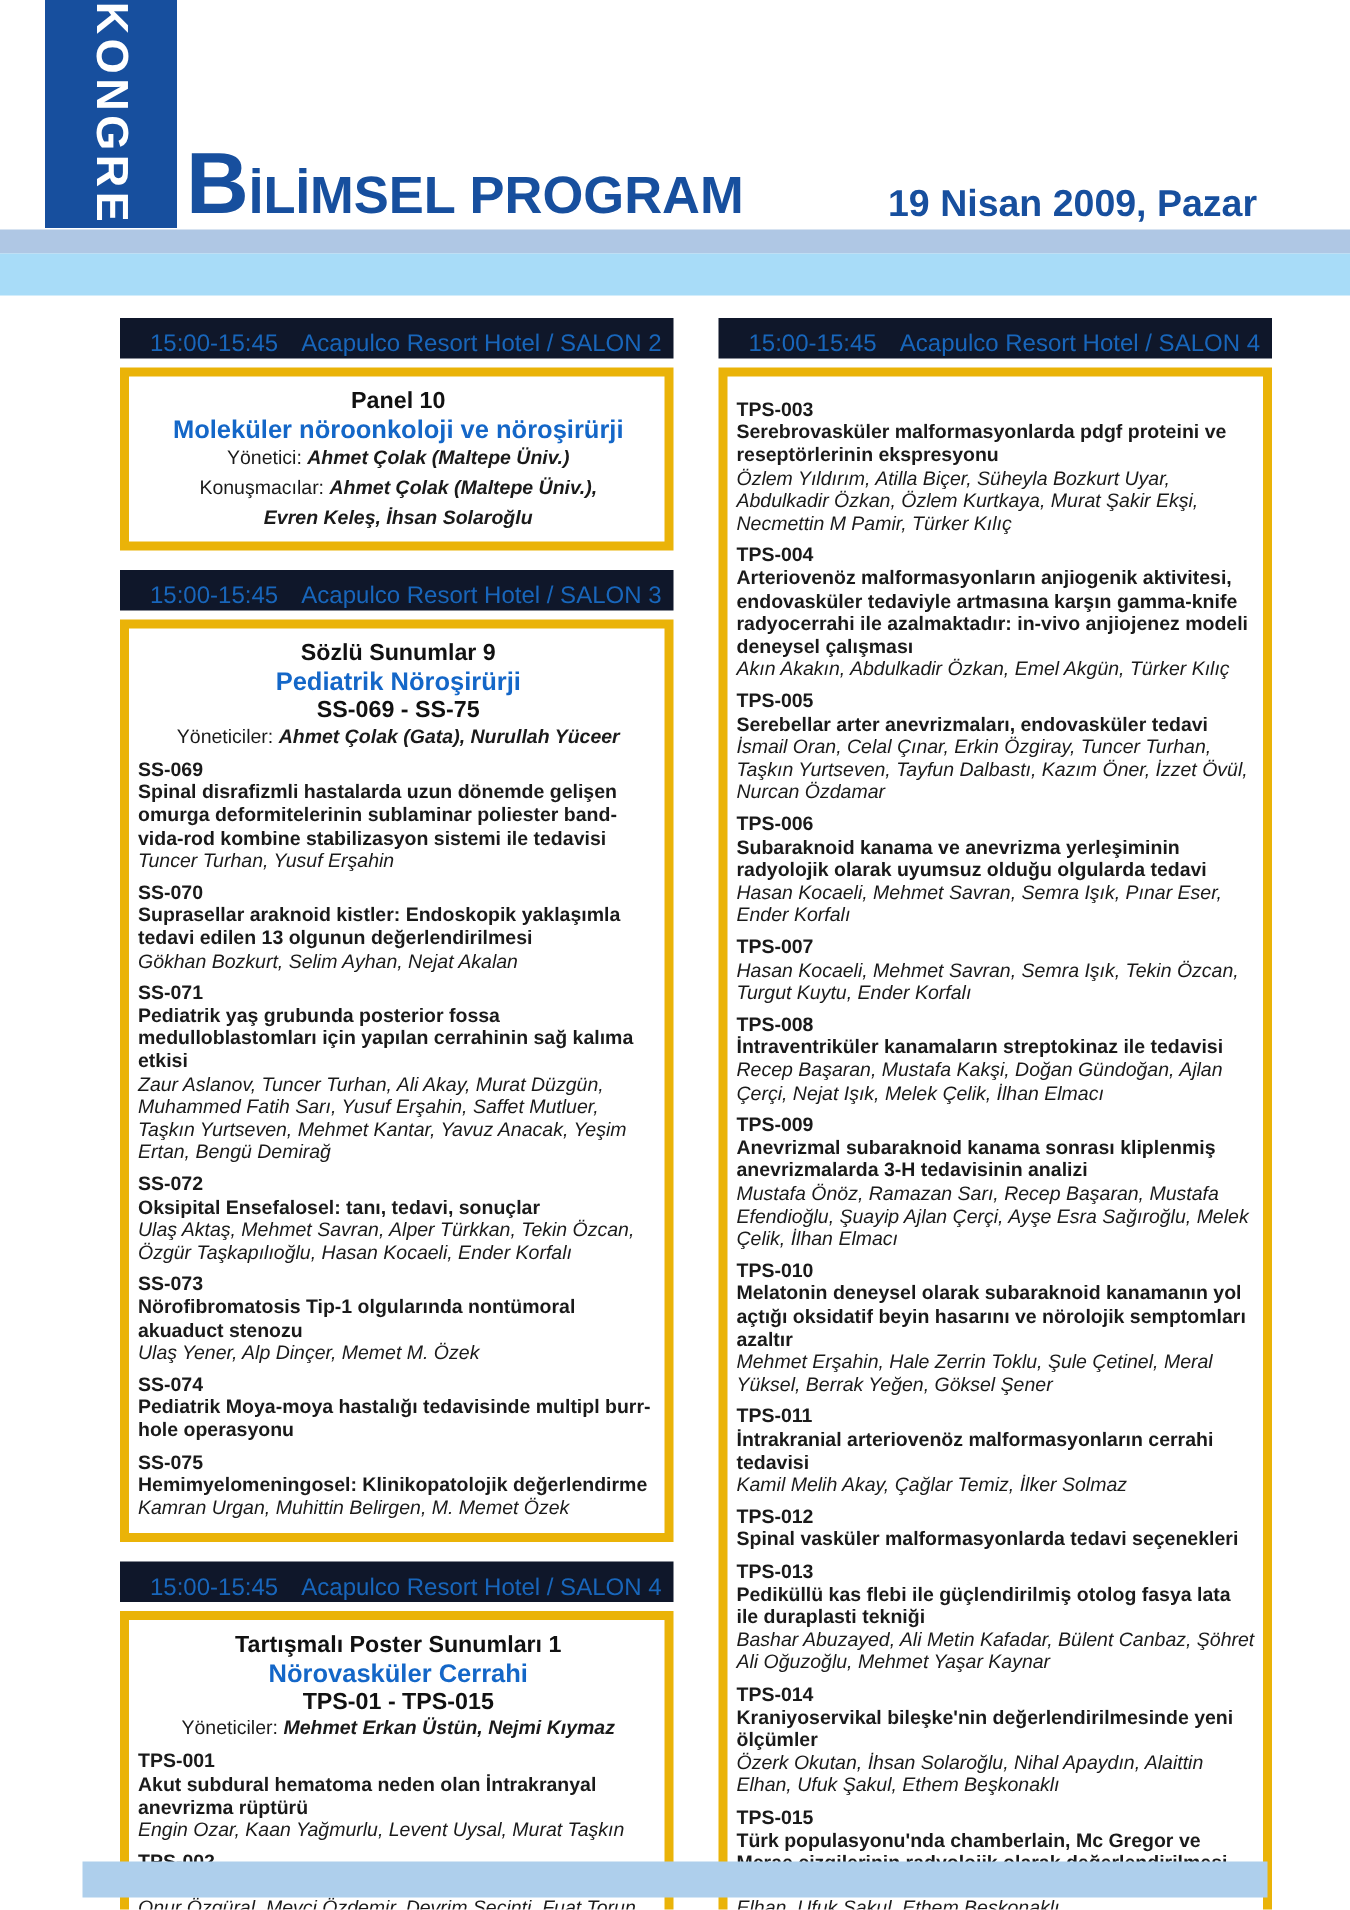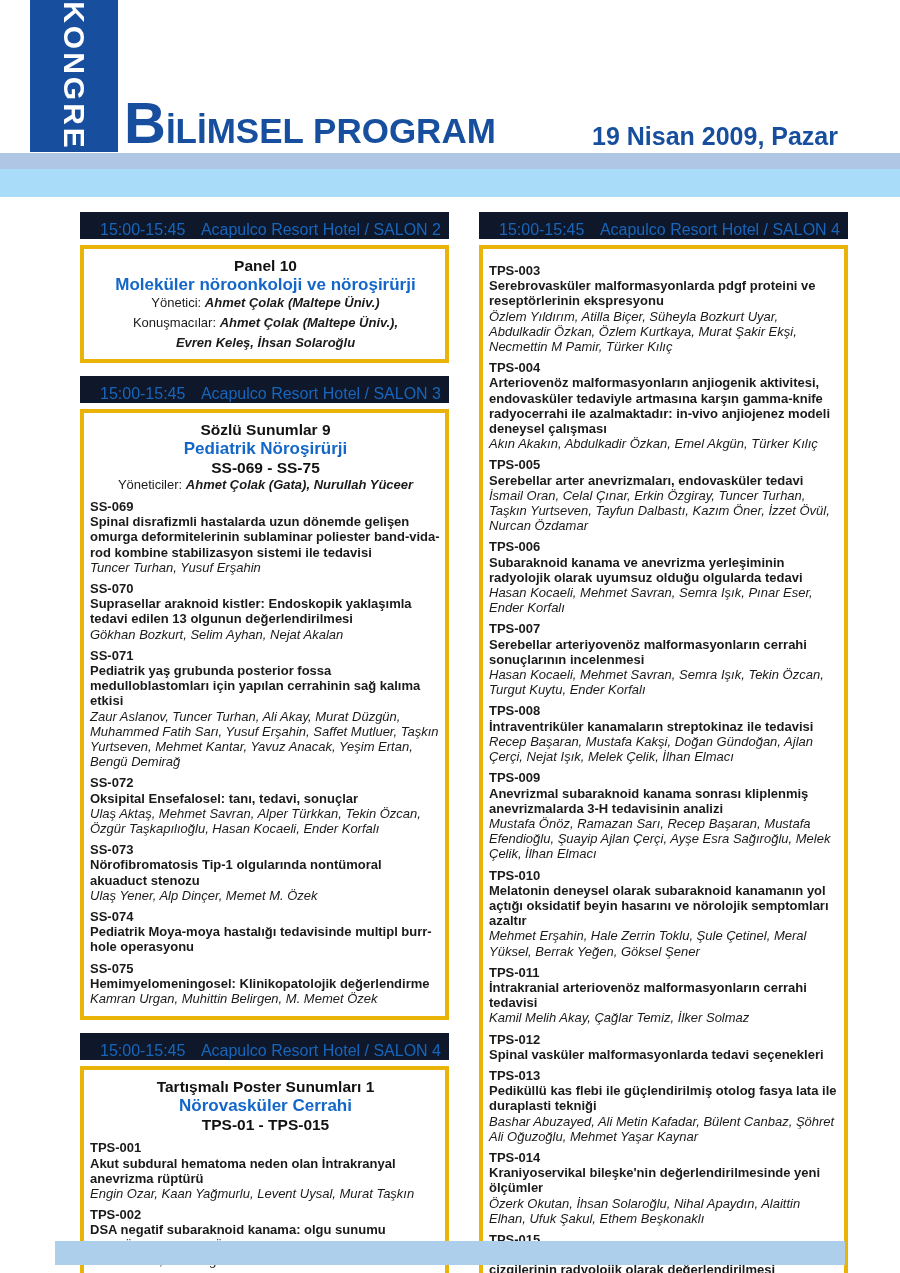--- a/index.html
+++ b/index.html
@@ -22,21 +22,21 @@
   .col{width:369px;}
   #col-left{margin-left:80px;}
   #col-right{margin-left:30px;}
 
   
   .salon-bar{background:#0f172a;color:#1866bb;height:27px;display:flex;align-items:flex-end;justify-content:space-between;padding:0 8px 0 20px;font-size:16px;margin-bottom:6px;box-sizing:border-box;}
   .salon-bar .time{white-space:nowrap;}
   .salon-bar .venue{white-space:nowrap;}
 
   
-  .session-box{border:4px solid #eab308;background:#fff;padding:8px 4px 8px 6px;margin-bottom:13px;box-sizing:border-box;}
+  .session-box{border:6px solid #eab308;background:#fff;padding:8px 4px 8px 6px;margin-bottom:13px;box-sizing:border-box;}
   .h{text-align:center;}
   .h-black{font-weight:bold;font-size:15.5px;line-height:18px;color:#111;}
   .h-blue{font-weight:bold;font-size:17px;line-height:20px;color:#1467c8;}
   .h-code{font-weight:bold;font-size:15.5px;line-height:18px;color:#111;}
   .role-line{text-align:center;font-size:13px;line-height:16px;margin-bottom:4px;}
   .role-label{font-style:normal;}
   .role-names{font-weight:bold;font-style:italic;}
   .session-box .role-line:last-child{margin-bottom:0;}
 
   
@@ -134,20 +134,21 @@
           </div>
         </div>
         <div class="salon-bar">
           <span class="time">15:00-15:45</span>
           <span class="venue">Acapulco Resort Hotel / SALON 4</span>
         </div>
         <div class="session-box">
           <div class="h h-black">Tartışmalı Poster Sunumları 1</div>
           <div class="h h-blue">Nörovasküler Cerrahi</div>
           <div class="h h-code">TPS-01 - TPS-015</div>
+          <div class="role-line"><span class="role-label">Yöneticiler: </span><span class="role-names">Mehmet Erkan Üstün, Nejmi Kıymaz</span></div>
           <div class="item">
             <span class="code">TPS-001</span>
             <div class="item-body">
               <div class="item-title">Akut subdural hematoma neden olan İntrakranyal anevrizma rüptürü</div>
               <div class="item-authors">Engin Ozar, Kaan Yağmurlu, Levent Uysal, Murat Taşkın</div>
             </div>
           </div>
           <div class="item">
             <span class="code">TPS-002</span>
             <div class="item-body">
@@ -187,21 +188,20 @@
           <div class="item">
             <span class="code">TPS-006</span>
             <div class="item-body">
               <div class="item-title">Subaraknoid kanama ve anevrizma yerleşiminin radyolojik olarak uyumsuz olduğu olgularda tedavi</div>
               <div class="item-authors">Hasan Kocaeli, Mehmet Savran, Semra Işık, Pınar Eser, Ender Korfalı</div>
             </div>
           </div>
           <div class="item">
             <span class="code">TPS-007</span>
             <div class="item-body">
-              <div class="item-title">Serebellar arteriyovenöz malformasyonların cerrahi sonuçlarının incelenmesi</div>
               <div class="item-authors">Hasan Kocaeli, Mehmet Savran, Semra Işık, Tekin Özcan, Turgut Kuytu, Ender Korfalı</div>
             </div>
           </div>
           <div class="item">
             <span class="code">TPS-008</span>
             <div class="item-body">
               <div class="item-title">İntraventriküler kanamaların streptokinaz ile tedavisi</div>
               <div class="item-authors">Recep Başaran, Mustafa Kakşi, Doğan Gündoğan, Ajlan Çerçi, Nejat Işık, Melek Çelik, İlhan Elmacı</div>
             </div>
           </div>

